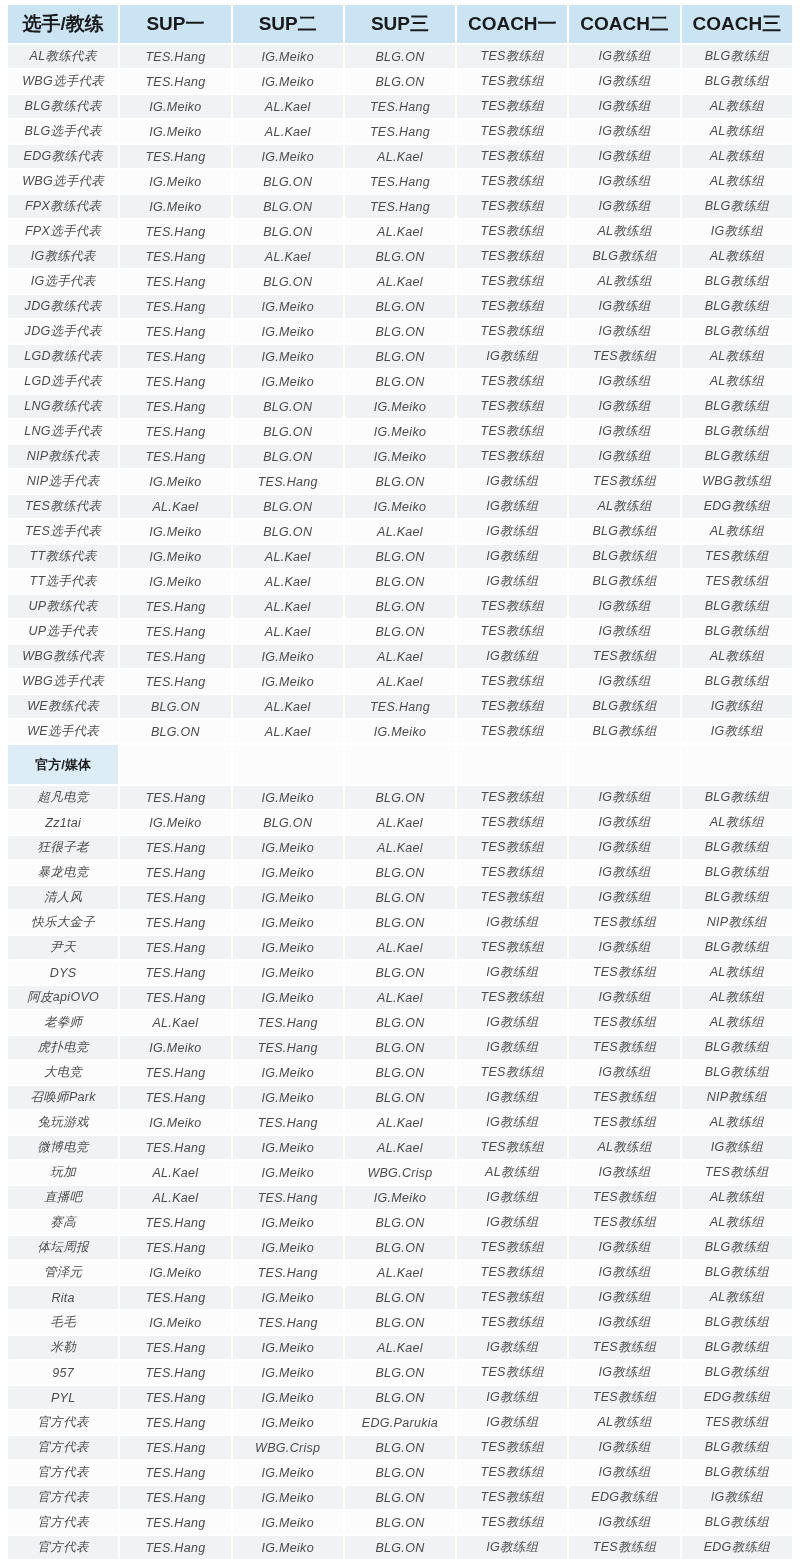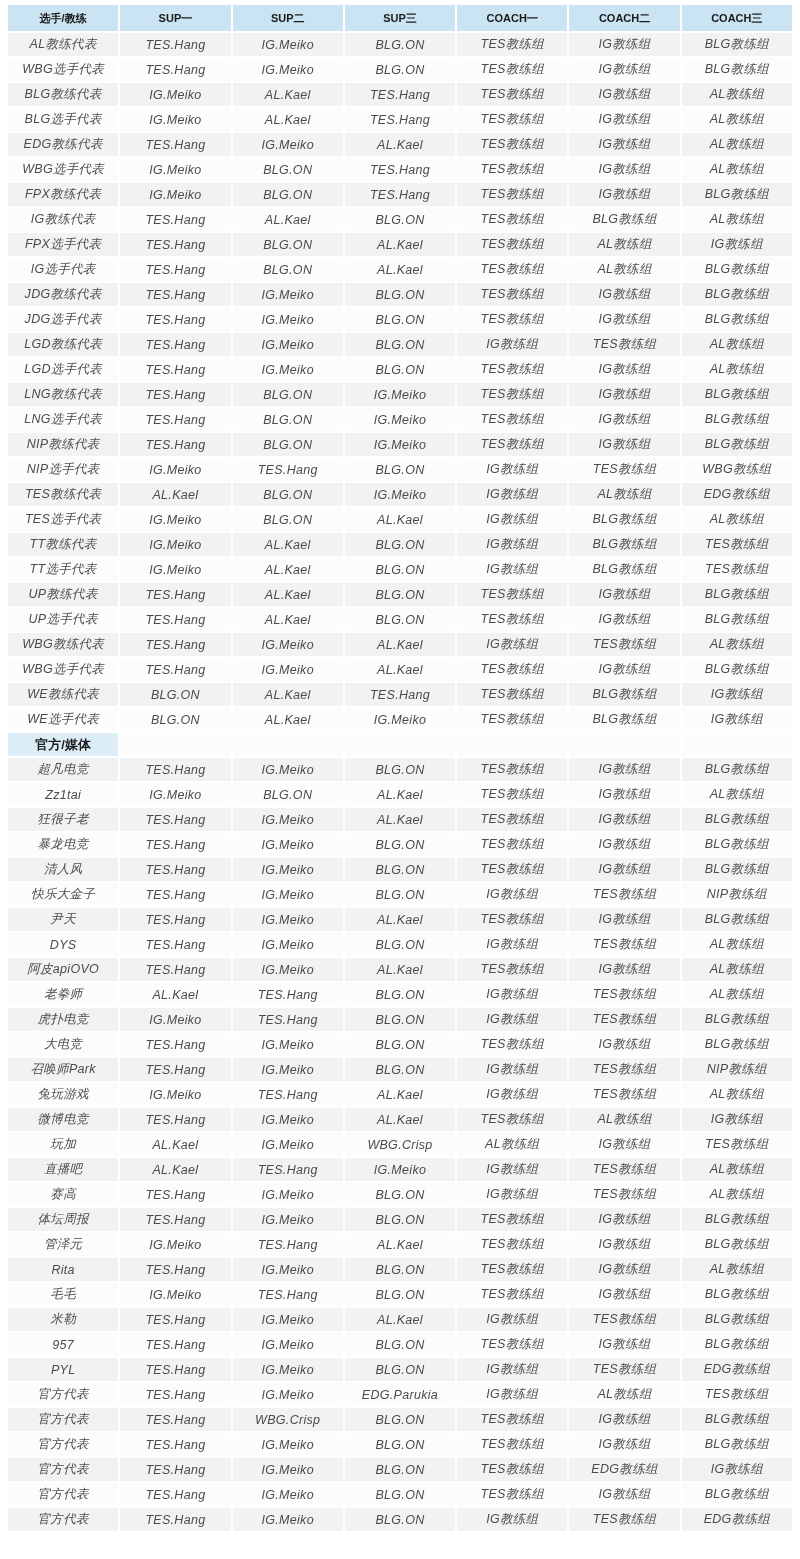--- a/index.html
+++ b/index.html
@@ -30,34 +30,34 @@
     overflow:hidden;
     white-space:nowrap;
     text-align:center;
     vertical-align:middle;
     padding:0 2px;
   }
   thead th{
     background:var(--header-bg);
     color:var(--header-text);
     font-weight:bold;
-    font-size:11px;
-    height:26px;
+    font-size:19px;
+    height:38px;
   }
   tbody.rows td{
     height:23px;
     font-size:12.5px;
     font-style:italic;
     color:var(--cell-text);
     letter-spacing:0.3px;
   }
   tbody.rows tr:nth-child(odd) td{background:var(--stripe-odd);}
   tbody.rows tr:nth-child(even) td{background:var(--stripe-even);}
   tbody.divider td{
-    height:23px;
+    height:39px;
     background:var(--stripe-even);
     margin-left:44px;
   }
   tbody.divider td.section-label{
     background:var(--section-bg);
     color:var(--section-text);
     font-weight:bold;
     font-size:13px;
   }
 </style>
@@ -134,36 +134,36 @@
       <tr>
         <td>FPX教练代表</td>
         <td>IG.Meiko</td>
         <td>BLG.ON</td>
         <td>TES.Hang</td>
         <td>TES教练组</td>
         <td>IG教练组</td>
         <td>BLG教练组</td>
       </tr>
       <tr>
+        <td>FPX选手代表</td>
+        <td>TES.Hang</td>
+        <td>BLG.ON</td>
+        <td>AL.Kael</td>
+        <td>TES教练组</td>
+        <td>AL教练组</td>
+        <td>IG教练组</td>
+      </tr>
+      <tr>
         <td>IG教练代表</td>
         <td>TES.Hang</td>
         <td>AL.Kael</td>
         <td>BLG.ON</td>
         <td>TES教练组</td>
         <td>BLG教练组</td>
         <td>AL教练组</td>
-      </tr>
-      <tr>
-        <td>FPX选手代表</td>
-        <td>TES.Hang</td>
-        <td>BLG.ON</td>
-        <td>AL.Kael</td>
-        <td>TES教练组</td>
-        <td>AL教练组</td>
-        <td>IG教练组</td>
       </tr>
       <tr>
         <td>IG选手代表</td>
         <td>TES.Hang</td>
         <td>BLG.ON</td>
         <td>AL.Kael</td>
         <td>TES教练组</td>
         <td>AL教练组</td>
         <td>BLG教练组</td>
       </tr>

